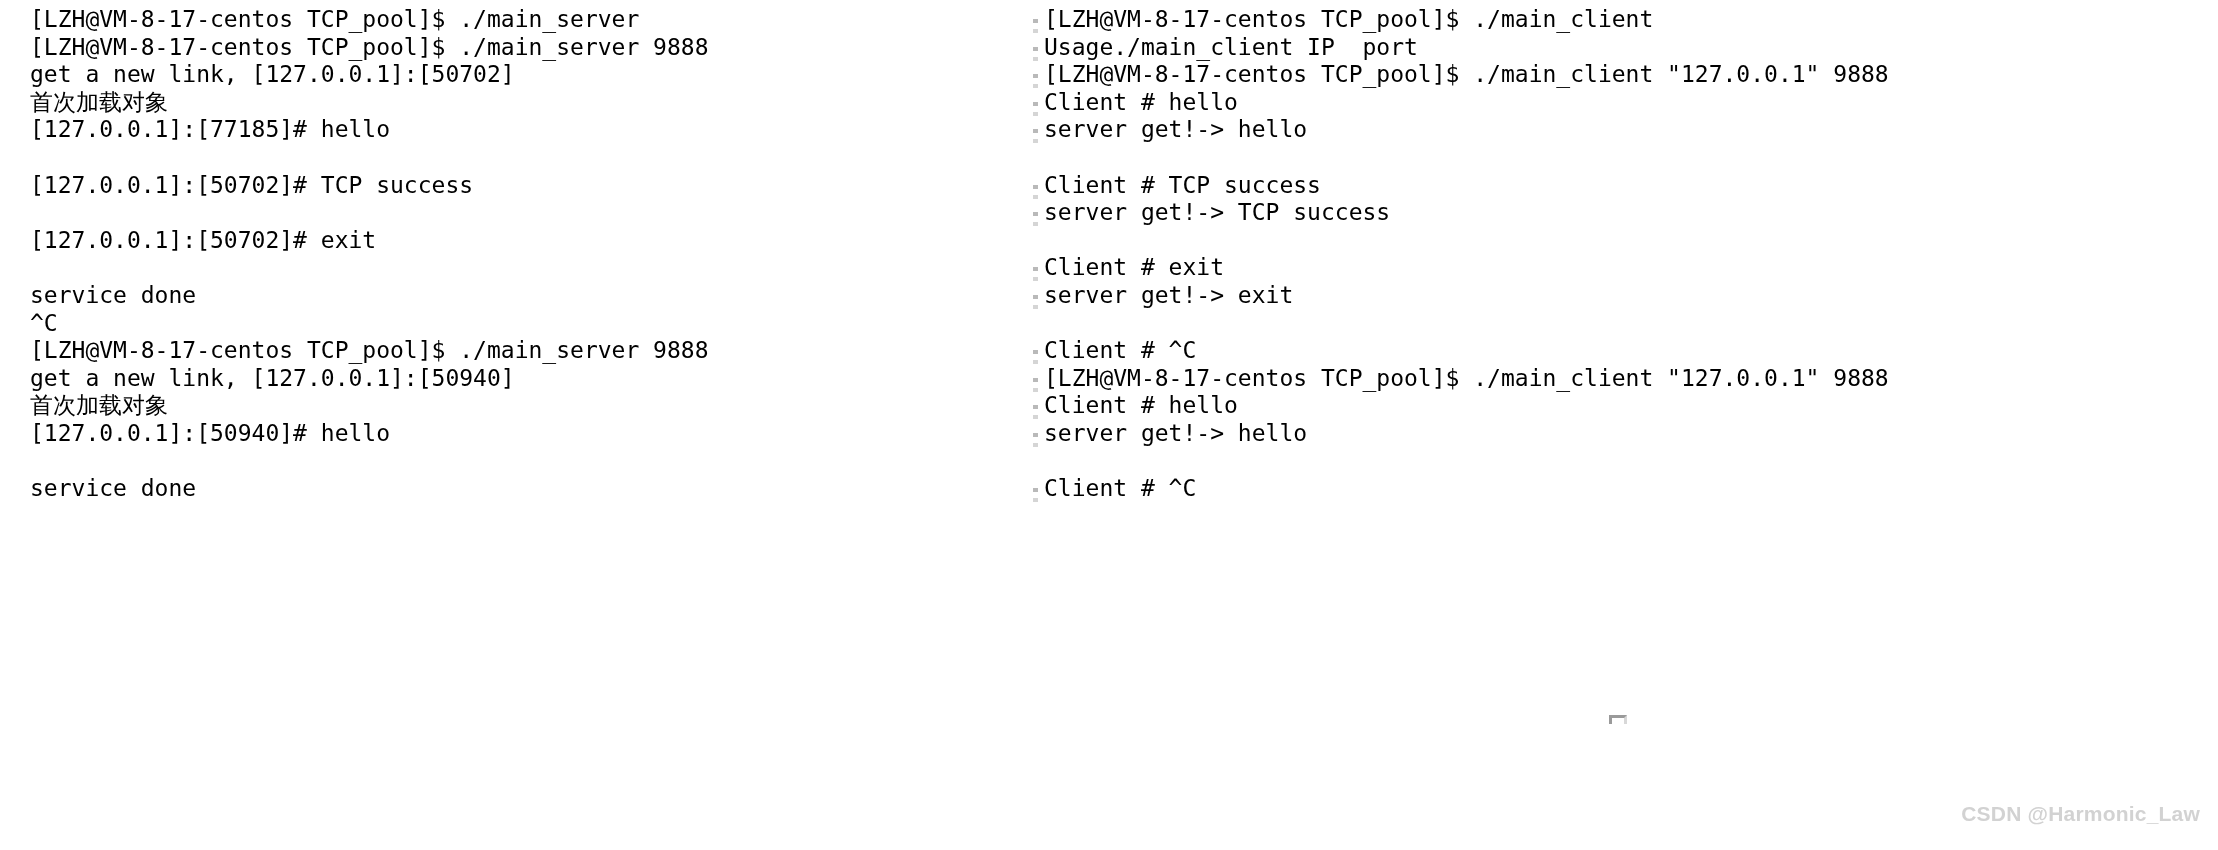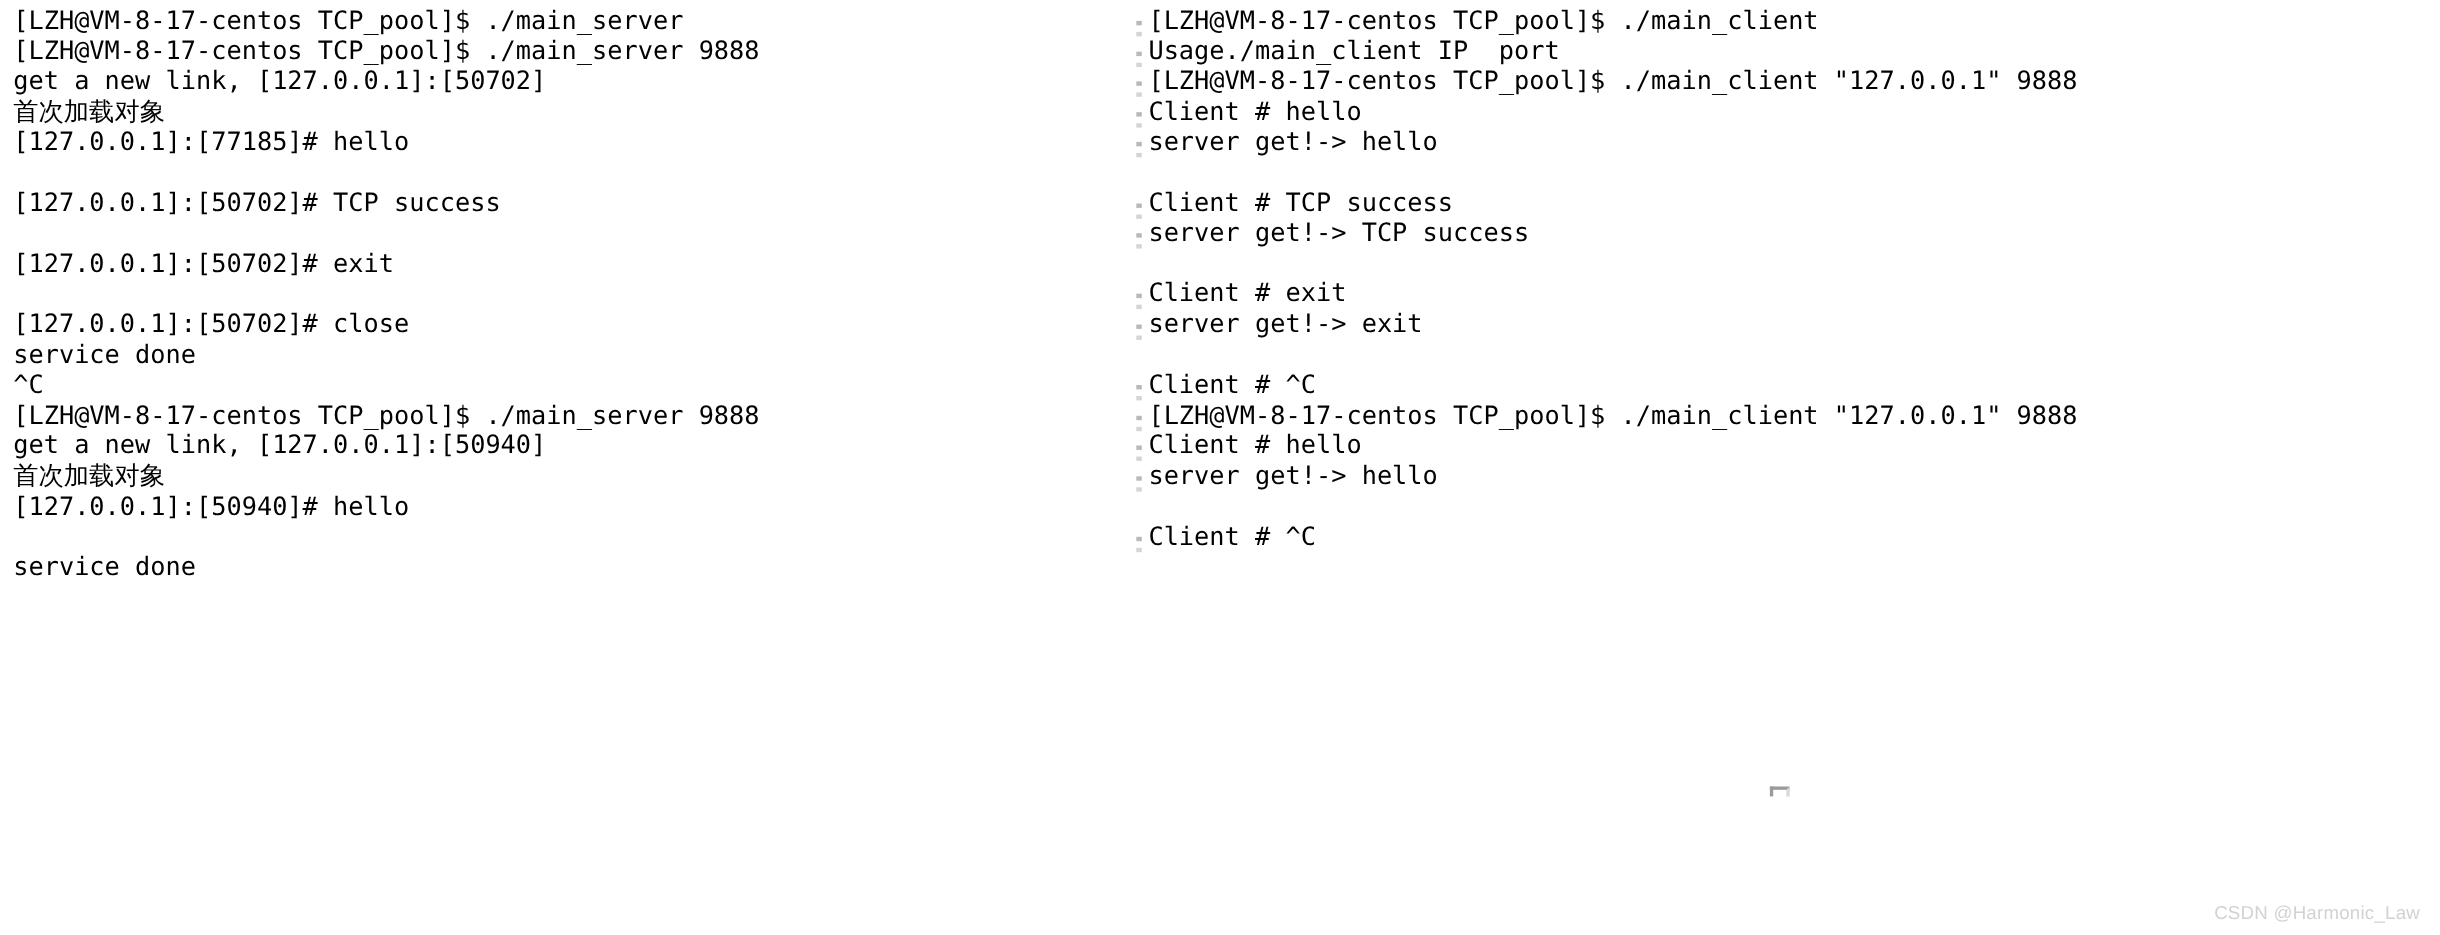--- a/index.html
+++ b/index.html
@@ -22,21 +22,21 @@
     background: #ffffff;
   }
   .pane {
     position: absolute;
     top: 0;
     height: 850px;
     background: #ffffff;
     overflow: hidden;
   }
   .pane-server {
-    left: 0;
+    left: 18px;
     width: 1030px;
   }
   .pane-client {
     left: 1030px;
     width: 1188px;
   }
   .term-body {
     position: absolute;
     top: 6px;
     left: 12px;
@@ -72,46 +72,46 @@
     width: 18px;
     height: 9px;
     border-top: 3px solid #9a9a9a;
     border-left: 3px solid #9a9a9a;
     border-right: 3px solid #d8d8d8;
     box-sizing: border-box;
   }
   .watermark {
     position: absolute;
     right: 18px;
-    bottom: 10px;
+    bottom: 24px;
     font-family: "Liberation Sans", sans-serif;
-    font-size: 17px;
+    font-size: 21px;
     color: #d2d2d2;
     white-space: pre;
     letter-spacing: 0.2px;
+    font-weight: bold;
   }
 </style>
 </head>
 <body>
 
 <div class="screen">
 
   <div class="pane pane-server">
     <div class="term-body" id="server-lines">
         <div class="line">[LZH@VM-8-17-centos TCP_pool]$ ./main_server</div>
         <div class="line">[LZH@VM-8-17-centos TCP_pool]$ ./main_server 9888</div>
         <div class="line">get a new link, [127.0.0.1]:[50702]</div>
         <div class="line">首次加载对象</div>
         <div class="line">[127.0.0.1]:[77185]# hello</div>
         <div class="line blank">&nbsp;</div>
         <div class="line">[127.0.0.1]:[50702]# TCP success</div>
         <div class="line blank">&nbsp;</div>
         <div class="line">[127.0.0.1]:[50702]# exit</div>
         <div class="line blank">&nbsp;</div>
-        <div class="line">[127.0.0.1]:[50702]# close</div>
         <div class="line">service done</div>
         <div class="line">^C</div>
         <div class="line">[LZH@VM-8-17-centos TCP_pool]$ ./main_server 9888</div>
         <div class="line">get a new link, [127.0.0.1]:[50940]</div>
         <div class="line">首次加载对象</div>
         <div class="line">[127.0.0.1]:[50940]# hello</div>
         <div class="line blank">&nbsp;</div>
         <div class="line">service done</div>
       </div>
   </div>

